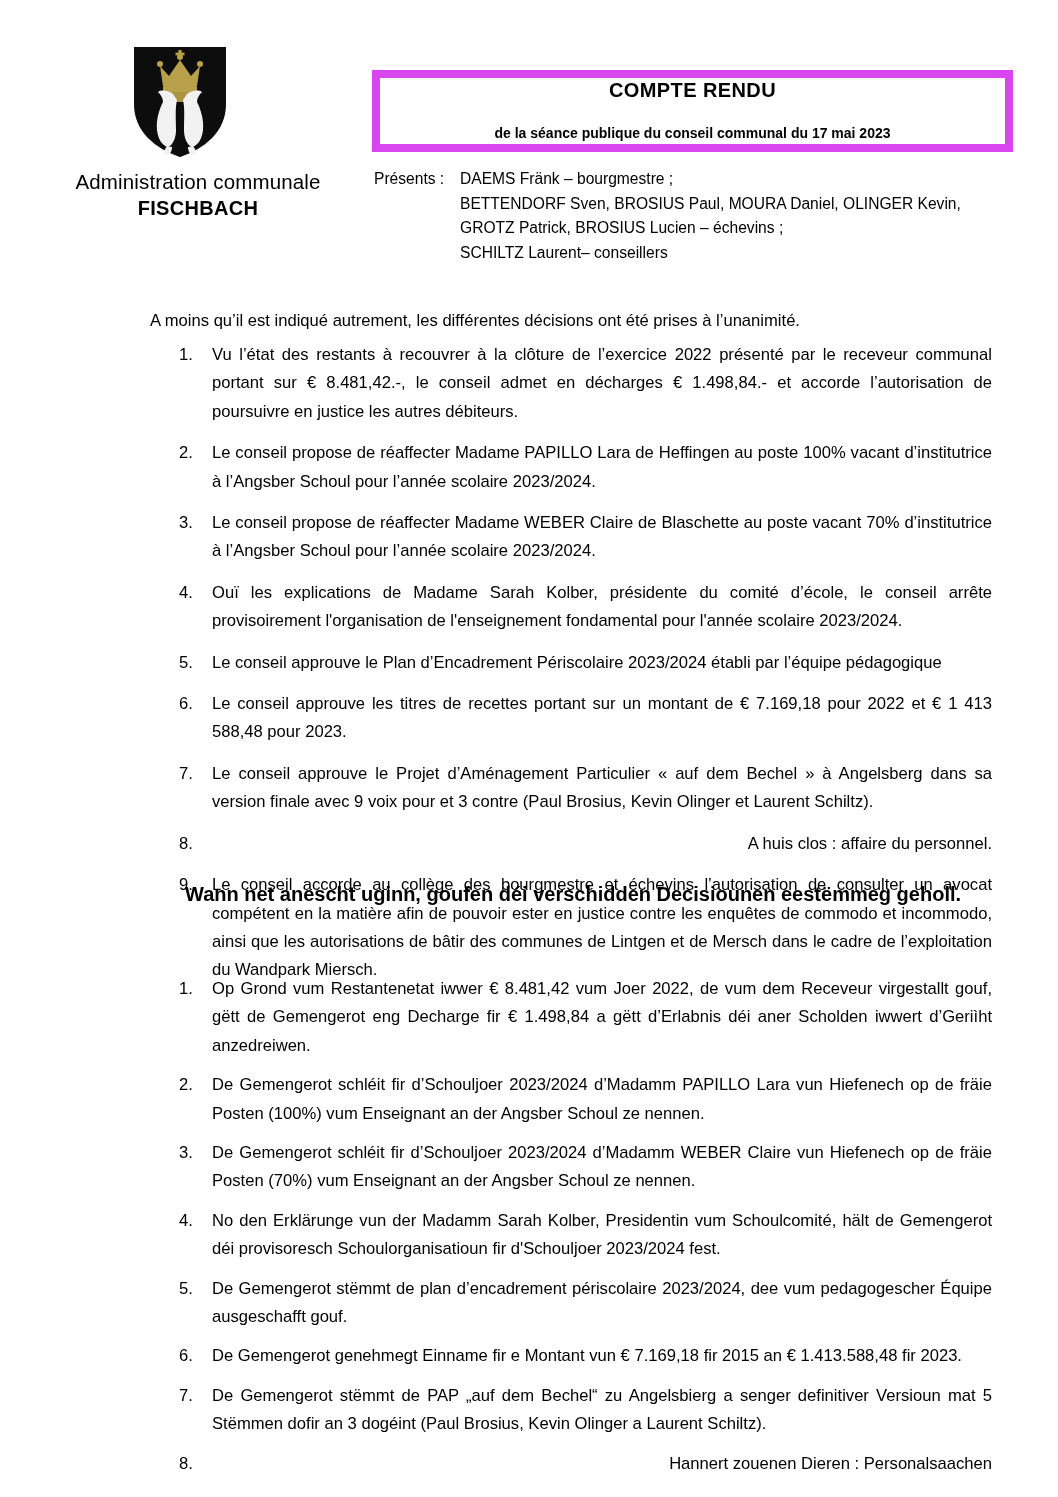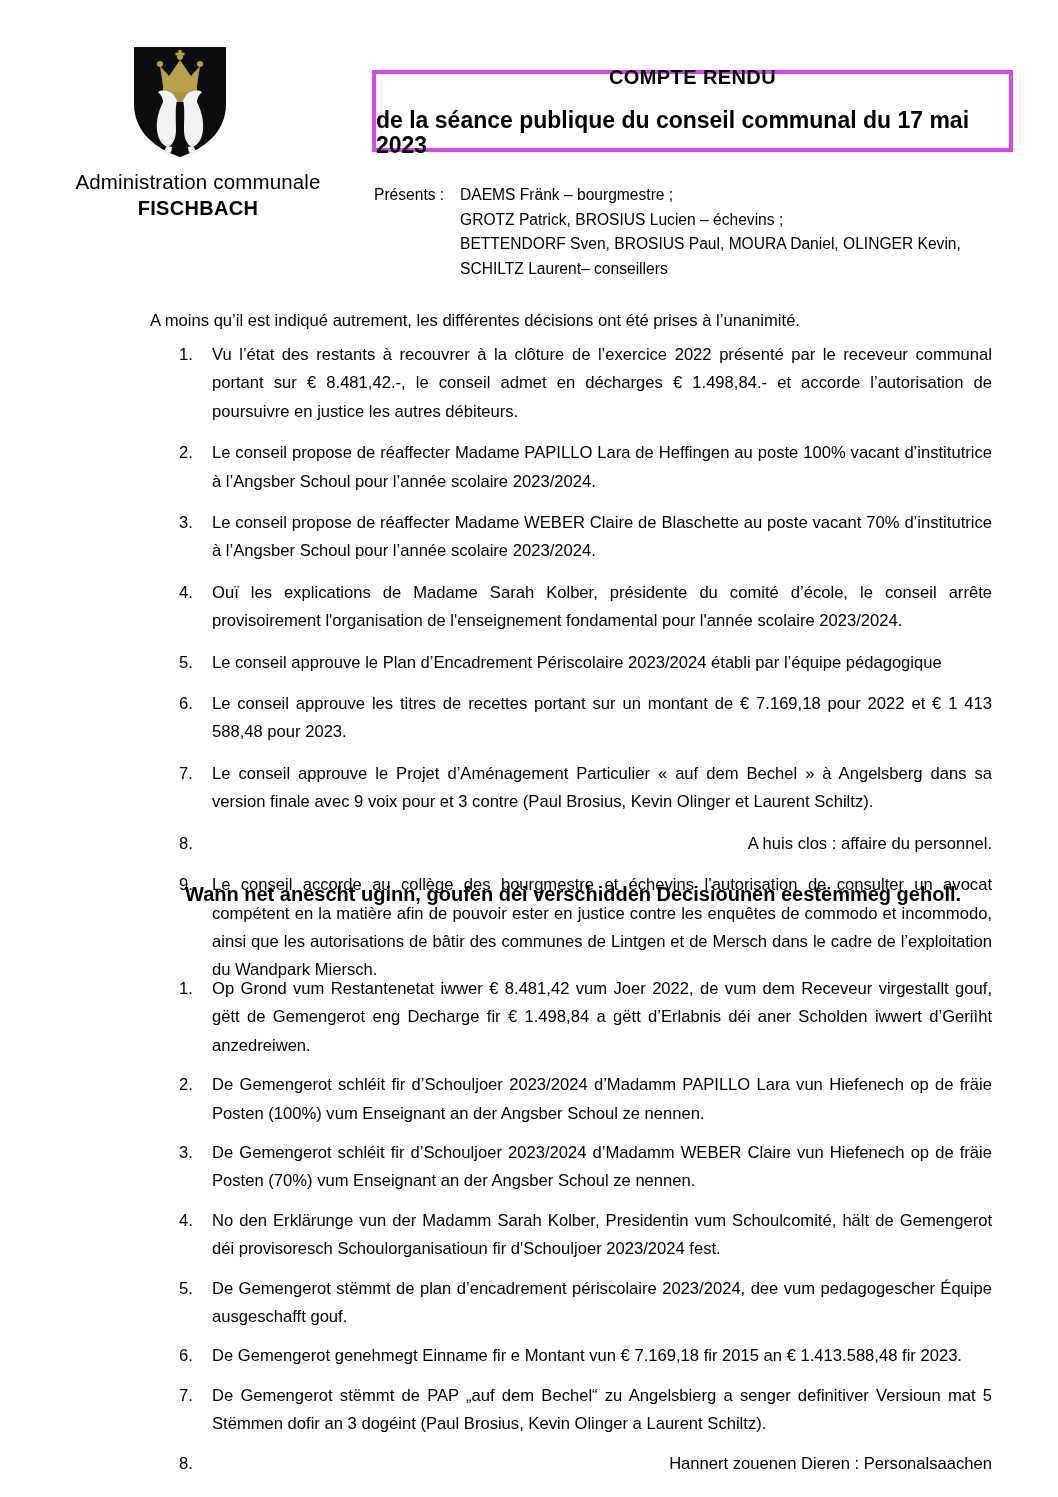--- a/index.html
+++ b/index.html
@@ -55,49 +55,49 @@
     letter-spacing: 0.3px;
   }
 
   
   .title-box {
     position: absolute;
     left: 372px;
     top: 70px;
     width: 641px;
     height: 82px;
-    border: 4px solid #d946ef;
+    border: 8px solid #d946ef;
     box-sizing: border-box;
     display: flex;
     flex-direction: column;
     align-items: center;
     justify-content: center;
   }
   .title-main {
     font-size: 20px;
     font-weight: bold;
     letter-spacing: 0.4px;
     line-height: 26px;
   }
   .title-sub {
-    font-size: 23px;
+    font-size: 14px;
     font-weight: bold;
     line-height: 25px;
     margin-top: 18px;
+    text-align: right;
   }
 
   
   .attendance {
     position: absolute;
     left: 374px;
     top: 167px;
     width: 640px;
     font-size: 15.6px;
     line-height: 24.5px;
-    margin-top: 16px;
   }
   .att-row {
     display: flex;
     align-items: flex-start;
   }
   .att-row + .att-row { margin-top: 18px; }
   .att-label {
     width: 86px;
     flex: 0 0 86px;
   }
@@ -215,22 +215,22 @@
     <div class="title-main">COMPTE RENDU</div>
     <div class="title-sub">de la séance publique du conseil communal du 17 mai 2023</div>
   </div>
 
   <div class="attendance">
 
     <div class="att-row">
       <div class="att-label">Présents :</div>
       <div class="att-values">
         <div>DAEMS Fränk – bourgmestre ;</div>
+        <div>BETTENDORF Sven, BROSIUS Paul, MOURA Daniel, OLINGER Kevin,</div>
         <div>GROTZ Patrick, BROSIUS Lucien – échevins ;</div>
-        <div>BETTENDORF Sven, BROSIUS Paul, MOURA Daniel, OLINGER Kevin,</div>
         <div>SCHILTZ Laurent– conseillers</div>
       </div>
     </div>
 
 
   </div>
 
   <div class="body-zone">
 
     <div class="intro-fr">A moins qu’il est indiqué autrement, les différentes décisions ont été prises à l’unanimité.</div>

